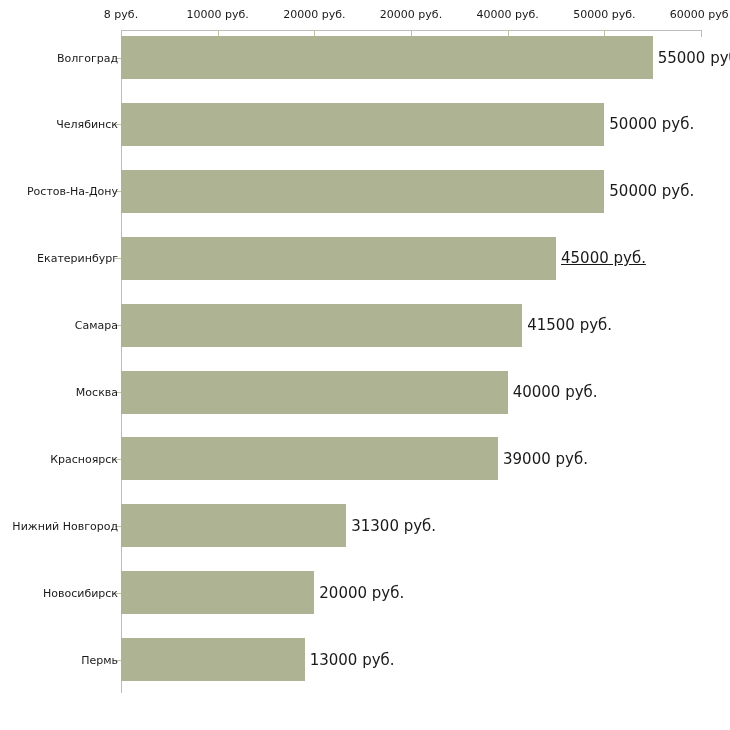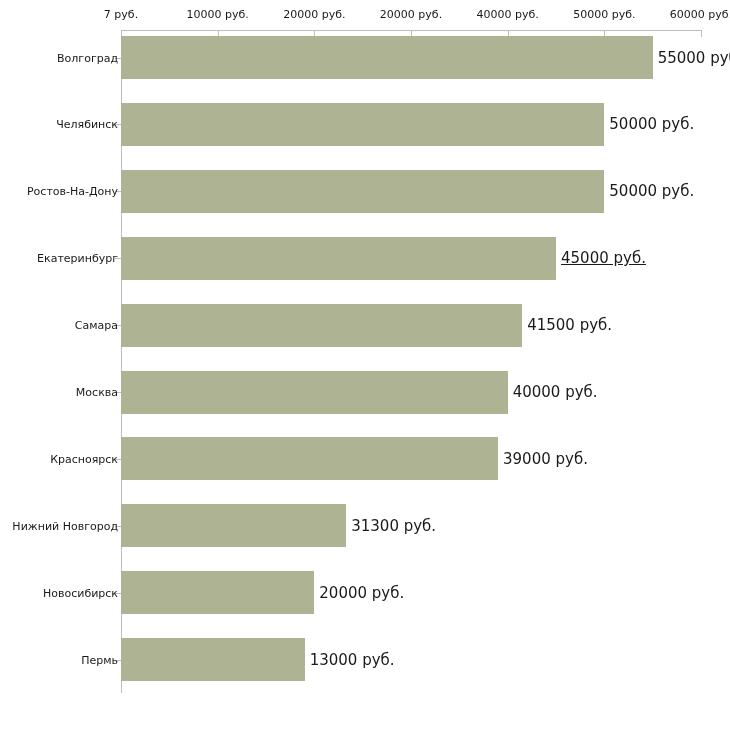--- a/index.html
+++ b/index.html
@@ -98,21 +98,21 @@
 <div id="chart-root">
 
   <div class="plot-area">
 
     <div class="axis-top"></div>
 
     <div class="axis-left"></div>
 
     <div id="xticks-layer">
         <div class="axis-tick edge" style="left: 121px;"></div>
-        <div class="axis-tick-label" style="left: 121px;">7 руб.</div>
+        <div class="axis-tick-label" style="left: 121px;">8 руб.</div>
         <div class="axis-tick" style="left: 217.667px;"></div>
         <div class="axis-tick-label" style="left: 217.667px;">10000 руб.</div>
         <div class="axis-tick" style="left: 314.333px;"></div>
         <div class="axis-tick-label" style="left: 314.333px;">20000 руб.</div>
         <div class="axis-tick" style="left: 411px;"></div>
         <div class="axis-tick-label" style="left: 411px;">20000 руб.</div>
         <div class="axis-tick" style="left: 507.667px;"></div>
         <div class="axis-tick-label" style="left: 507.667px;">40000 руб.</div>
         <div class="axis-tick" style="left: 604.333px;"></div>
         <div class="axis-tick-label" style="left: 604.333px;">50000 руб.</div>

